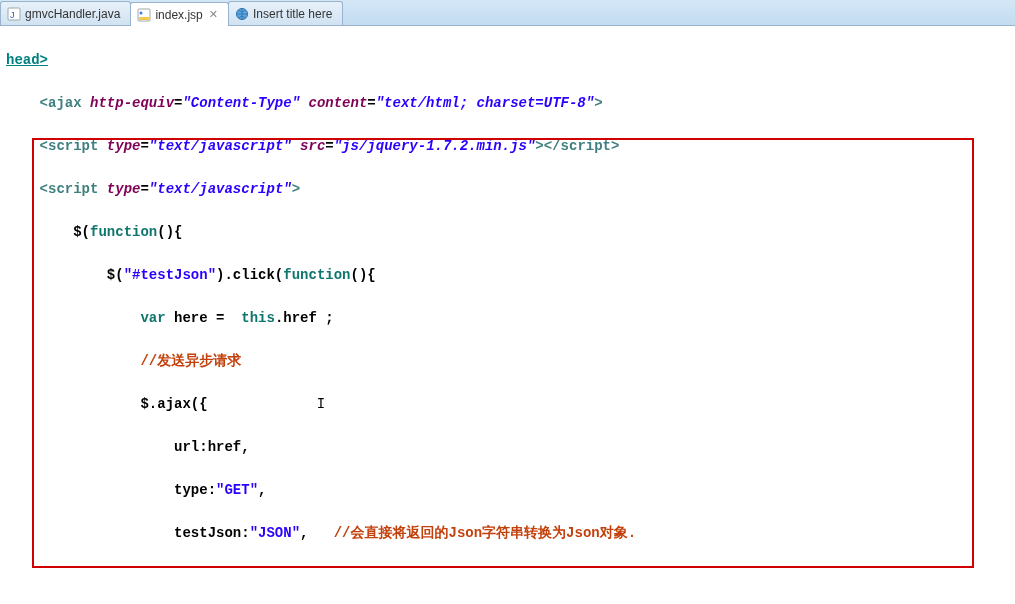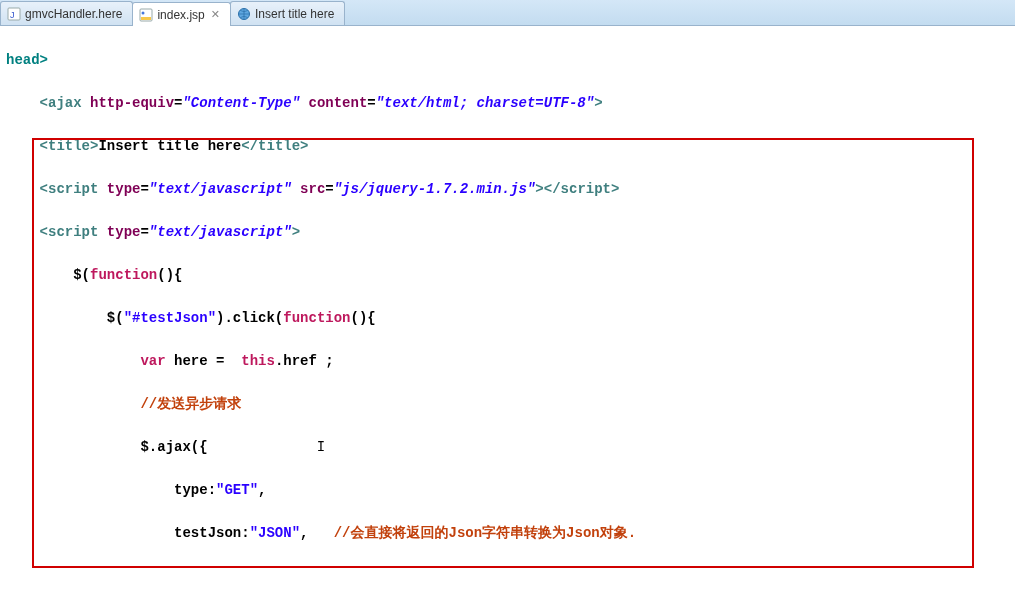--- a/index.html
+++ b/index.html
@@ -56,45 +56,45 @@
   .editor {
     background: #fff;
     padding: 2px 6px;
     font-weight: bold;
     line-height: 21.5px;
     white-space: pre;
     position: relative;
   }
   .line { display: block; }
   .c-tag   { color: #3f7f7f; }
-  .c-attr  { color: #7f0055; }
+  .c-attr  { color: #7f0055; font-style: italic; }
   .c-val   { color: #2a00ff; font-style: italic; }
-  .c-kw    { color: #be185d; }
+  .c-kw    { color: #0f766e; }
   .c-txt   { color: #000; }
   .c-str   { color: #2a00ff; }
   .c-cmt   { color: #c2410c; }
-  .c-teal  { color: #008080; }
+  .c-teal  { color: #008080; text-decoration: underline; }
   .red-box {
     position: absolute;
     border: 2px solid #d00000;
     pointer-events: none;
   }
 </style>
 </head>
 <body>
 
 <div class="tab-bar">
   <div class="tab">
     <span class="tab-icon">
       <svg width="14" height="14">
           <rect x="1" y="1" width="12" height="12" fill="#fff" stroke="#9aa" rx="1"></rect>
           <text x="3" y="11" font-size="9" fill="#3355cc" font-family="Arial">J</text>
         </svg>
     </span>
-    <span>gmvcHandler.here</span>
+    <span>gmvcHandler.java</span>
   </div>
   <div class="tab active">
     <span class="tab-icon">
       <svg width="14" height="14">
           <rect x="1" y="1" width="12" height="12" fill="#fff" stroke="#9aa" rx="1"></rect>
           <circle cx="4" cy="5" r="1.5" fill="#4477dd"></circle>
           <rect x="2" y="9" width="10" height="3" fill="#f7c84b"></rect>
         </svg>
     </span>
     <span>index.jsp</span>
@@ -107,28 +107,28 @@
           <path d="M2 7 h10 M7 2 v10 M3.5 3.5 Q7 6 10.5 3.5 M3.5 10.5 Q7 8 10.5 10.5" stroke="#2a6fa8" fill="none" stroke-width="0.7"></path>
         </svg>
     </span>
     <span>Insert title here</span>
   </div>
 </div>
 
 <div class="editor">
 <span class="line"><span class="c-teal">head</span><span class="c-teal">&gt;</span></span>
 <span class="line">    <span class="c-tag">&lt;</span><span class="c-tag">ajax</span><span> </span><span class="c-attr">http-equiv</span><span class="c-txt">=</span><span class="c-val">"Content-Type"</span><span> </span><span class="c-attr">content</span><span class="c-txt">=</span><span class="c-val">"text/html; charset=UTF-8"</span><span class="c-tag">&gt;</span></span>
-<span class="line">    <span class="c-tag">&lt;</span><span class="c-tag">title</span><span class="c-tag">&gt;</span><span class="c-txt">Insert title here</span><span class="c-tag">&lt;/</span><span class="c-tag">title</span><span class="c-tag">&gt;</span></span>
 <span class="line">    <span class="c-tag">&lt;</span><span class="c-tag">script</span><span> </span><span class="c-attr">type</span><span class="c-txt">=</span><span class="c-val">"text/javascript"</span><span> </span><span class="c-attr">src</span><span class="c-txt">=</span><span class="c-val">"js/jquery-1.7.2.min.js"</span><span class="c-tag">&gt;</span><span class="c-tag">&lt;/</span><span class="c-tag">script</span><span class="c-tag">&gt;</span></span>
 <span class="line">    <span class="c-tag">&lt;</span><span class="c-tag">script</span><span> </span><span class="c-attr">type</span><span class="c-txt">=</span><span class="c-val">"text/javascript"</span><span class="c-tag">&gt;</span></span>
 <span class="line">        <span class="c-txt">$(</span><span class="c-kw">function</span><span class="c-txt">(){</span></span>
 <span class="line">            <span class="c-txt">$(</span><span class="c-str">"#testJson"</span><span class="c-txt">).click(</span><span class="c-kw">function</span><span class="c-txt">(){</span></span>
 <span class="line">                <span class="c-kw">var</span><span class="c-txt"> here =  </span><span class="c-kw">this</span><span class="c-txt">.href ;</span></span>
 <span class="line">                <span class="c-cmt">//发送异步请求</span></span>
 <span class="line">                <span class="c-txt">$.ajax({</span>             <span style="font-weight:normal">I</span></span>
+<span class="line">                    <span class="c-txt">url:href,</span></span>
 <span class="line">                    <span class="c-txt">type:</span><span class="c-str">"GET"</span><span class="c-txt">,</span></span>
 <span class="line">                    <span class="c-txt">testJson:</span><span class="c-str">"JSON"</span><span class="c-txt">,   </span><span class="c-cmt">//会直接将返回的Json字符串转换为Json对象.</span></span>
 
 
 
 
 
 
 
 

